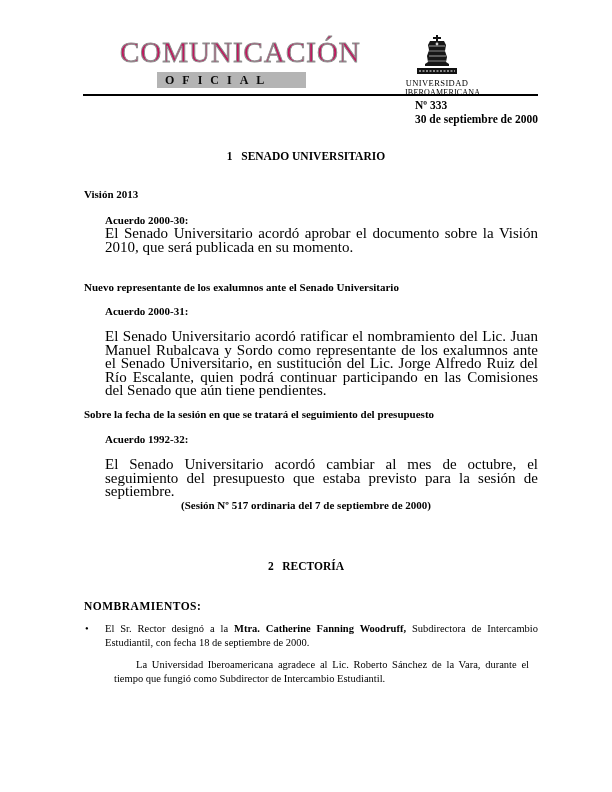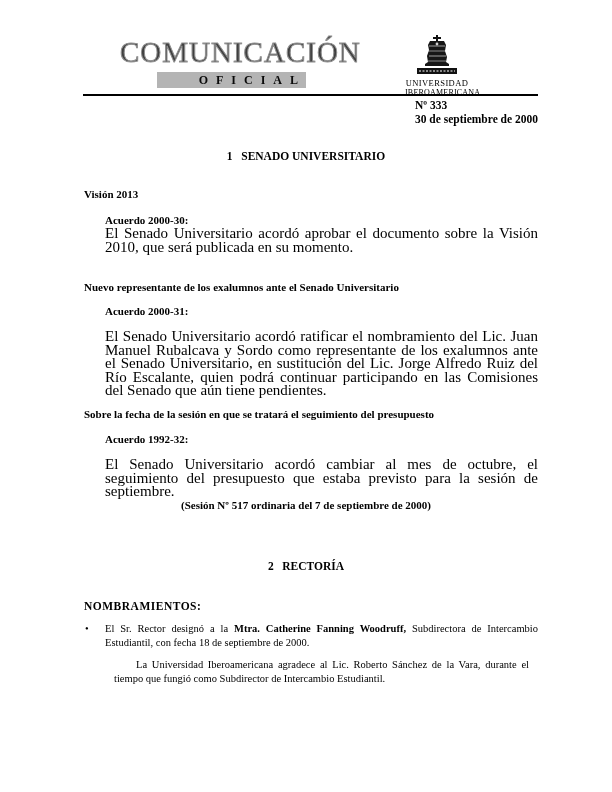--- a/index.html
+++ b/index.html
@@ -16,32 +16,32 @@
     color: #000000;
     overflow: hidden;
   }
   
   .masthead-title {
     position: absolute;
     left: 120px;
     top: 36px;
     font-size: 29px;
     letter-spacing: 1px;
-    color: #404040;
+    color: #be185d;
     -webkit-text-stroke: 1px #8f8f8f;
     white-space: pre;
   }
   .oficial-bar {
     position: absolute;
     left: 157px;
     top: 72px;
     width: 149px;
     height: 16px;
     background: #b4b4b4;
-    text-align: right;
+    text-align: left;
     font-weight: bold;
     font-size: 12px;
     line-height: 16px;
     letter-spacing: 8px;
     padding-left: 8px;
     box-sizing: border-box;
     color: #0a0a0a;
   }
   .uni-logo {
     position: absolute;

